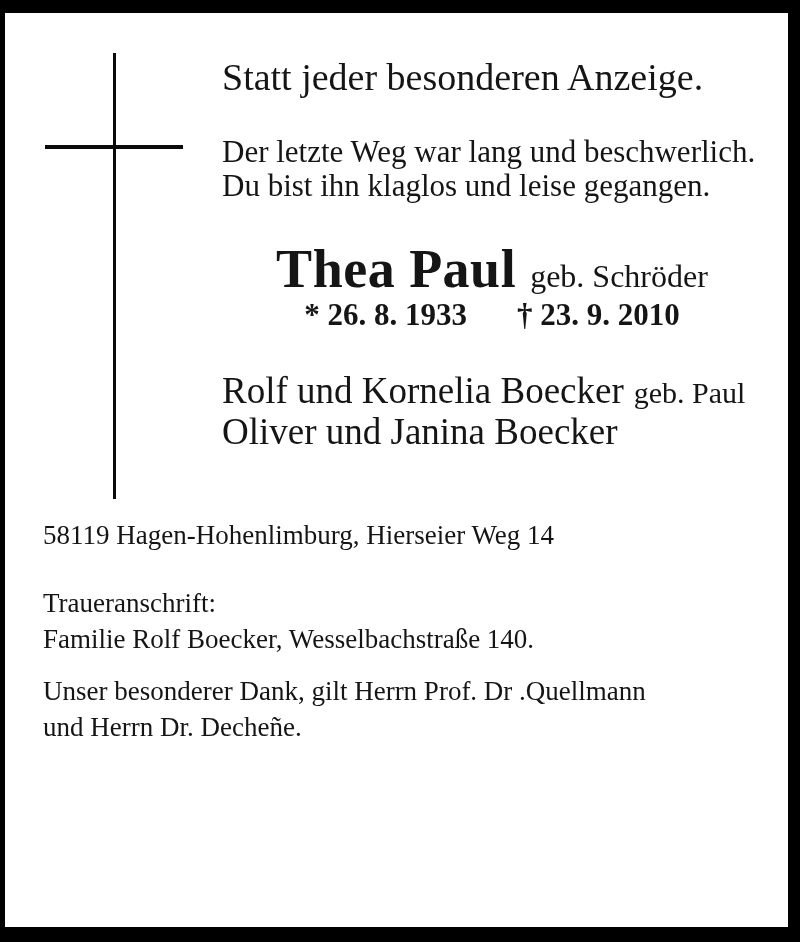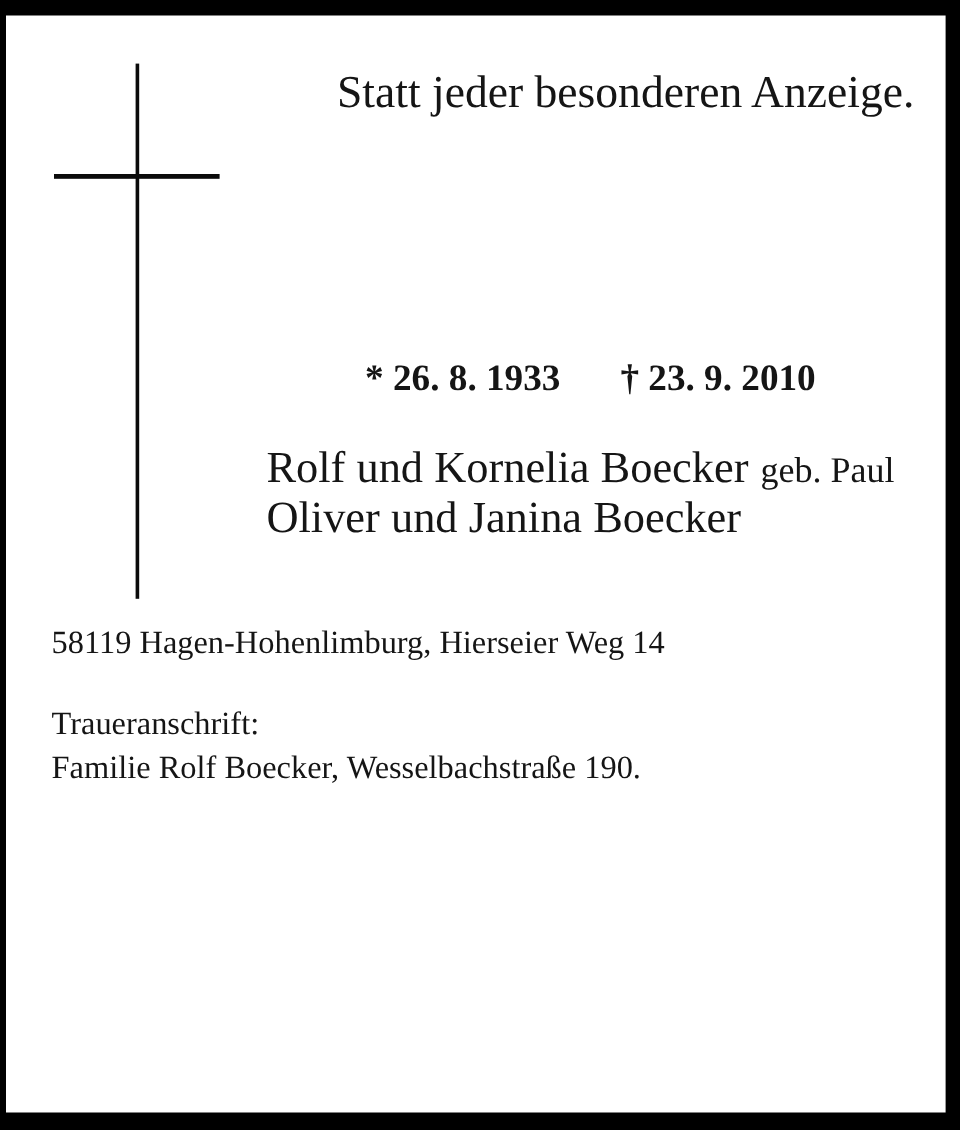--- a/index.html
+++ b/index.html
@@ -38,21 +38,21 @@
     width: 138px; height: 4px;
     background: #0b0b0b;
   }
 
   
   .col { left: 217px; width: 540px; }
 
   .intro {
     top: 42px;
     font-size: 38px; line-height: 44px;
-    text-align: right;
+    text-align: left;
   }
   .verse {
     top: 122px;
     font-size: 31px; line-height: 34px;
     text-align: left;
   }
   .name-row {
     top: 226px;
     line-height: 60px;
     text-align: center;
@@ -95,37 +95,48 @@
 
 <div class="page">
 
   <div>
     <div class="cross-vbar"></div>
     <div class="cross-hbar"></div>
   </div>
 
   <div class="abs col intro">Statt jeder besonderen Anzeige.</div>
 
+  <div class="abs col verse">
+    <div>Der letzte Weg war lang und beschwerlich.</div>
+    <div>Du bist ihn klaglos und leise gegangen.</div>
+  </div>
 
+  <div class="abs col name-row">
+    <span class="deceased-name">Thea Paul</span><span class="maiden-name">geb. Schröder</span>
+  </div>
 
   <div class="abs col dates">
     <span class="birth-date">* 26. 8. 1933</span><span class="death-date">† 23. 9. 2010</span>
   </div>
 
   <div class="abs col mourners">
     <div>
       <span>Rolf und Kornelia Boecker</span><span class="mourner-suffix">geb. Paul</span>
     </div>
     <div>
       <span>Oliver und Janina Boecker</span>
     </div>
   </div>
 
   <div class="abs info address-line">58119 Hagen-Hohenlimburg, Hierseier Weg 14</div>
 
   <div class="abs info condolence">
     <div>Traueranschrift:</div>
-    <div>Familie Rolf Boecker, Wesselbachstraße 190.</div>
+    <div>Familie Rolf Boecker, Wesselbachstraße 140.</div>
   </div>
 
+  <div class="abs info thanks">
+    <div>Unser besonderer Dank, gilt Herrn Prof. Dr .Quellmann</div>
+    <div>und Herrn Dr. Decheñe.</div>
+  </div>
 
 
 </div>
 
 </body></html>

